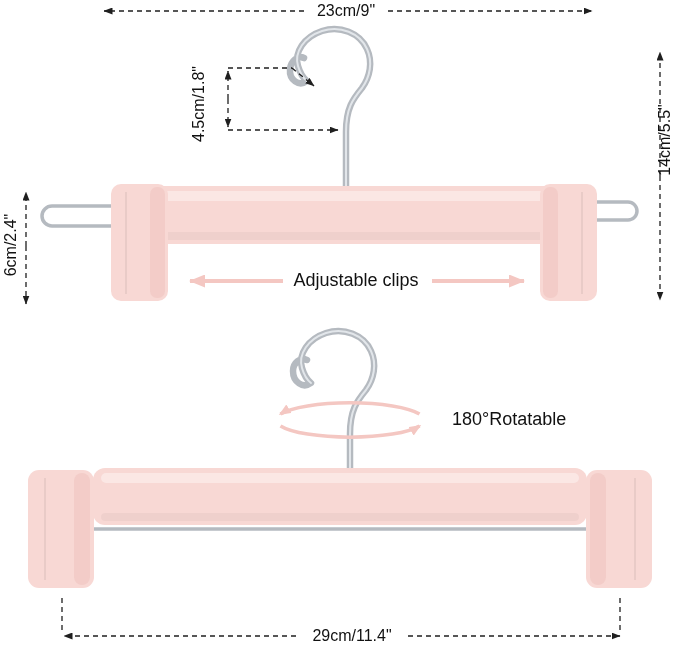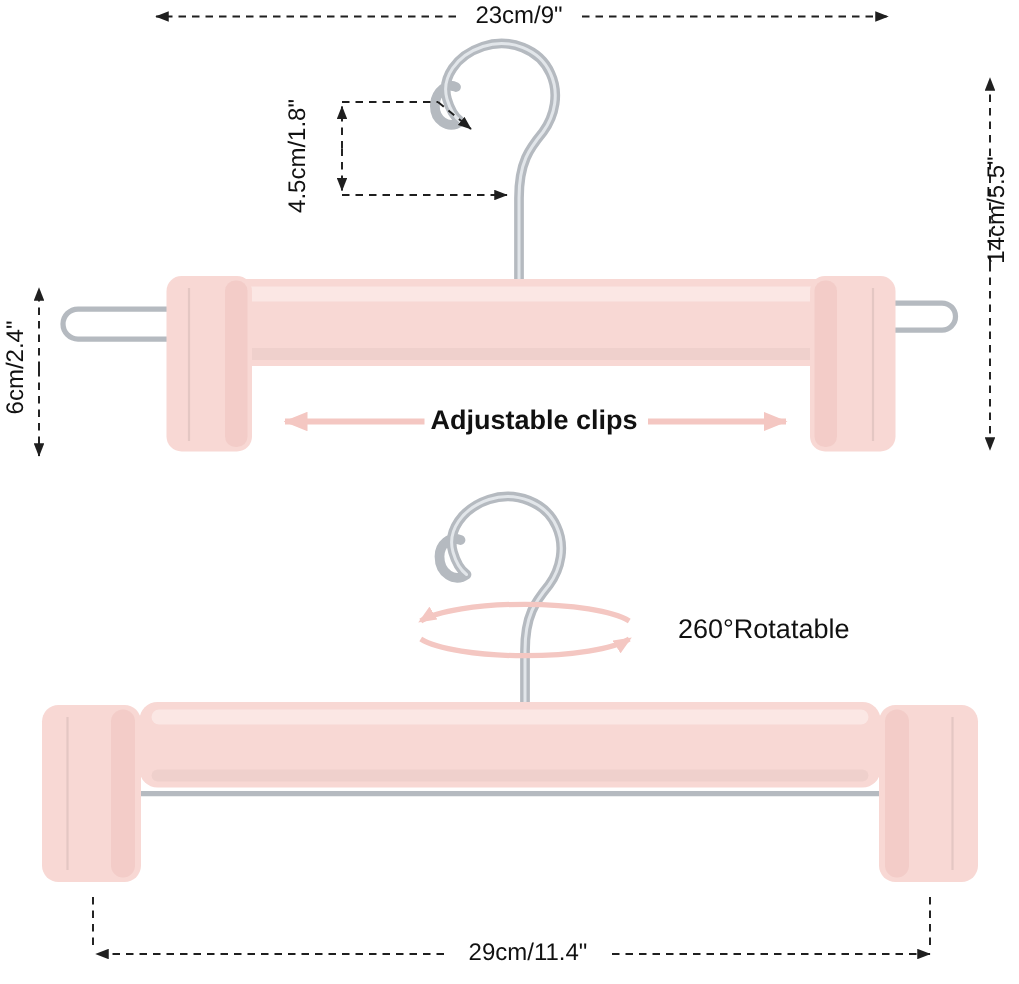--- a/index.html
+++ b/index.html
@@ -118,19 +118,19 @@
   </svg>
 
   <div class="lbl hlbl" style="left:286px;top:2px;">23cm/9"</div>
 
   <div class="lbl vlbl" style="left:134px;top:95px;">4.5cm/1.8"</div>
 
   <div class="lbl vlbl" style="left:600px;top:131px;">14cm/5.5"</div>
 
   <div class="lbl vlbl" style="left:-54px;top:236px;">6cm/2.4"</div>
 
-  <div class="lbl caption" style="left:256px;top:270px;width:200px;text-align:center;font-weight:bold;">Adjustable clips</div>
+  <div class="lbl caption" style="left:256px;top:270px;width:200px;text-align:center;">Adjustable clips</div>
 
-  <div class="lbl caption" style="left:452px;top:409px;">260°Rotatable</div>
+  <div class="lbl caption" style="left:452px;top:409px;">180°Rotatable</div>
 
   <div class="lbl hlbl" style="left:292px;top:627px;">29cm/11.4"</div>
 
 </div>
 
 </body></html>

